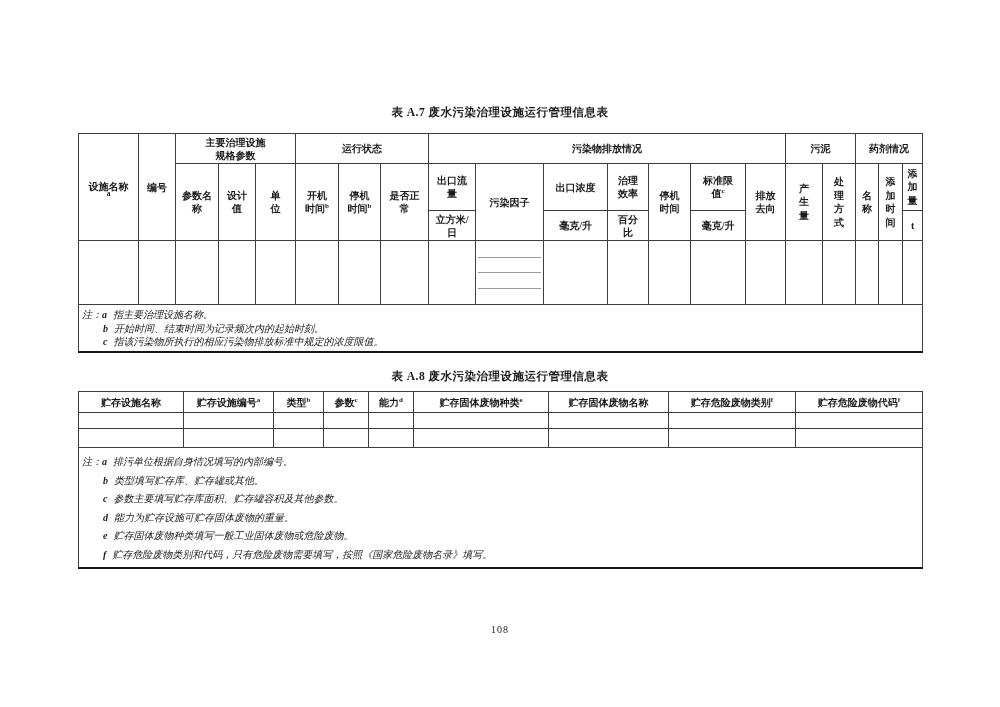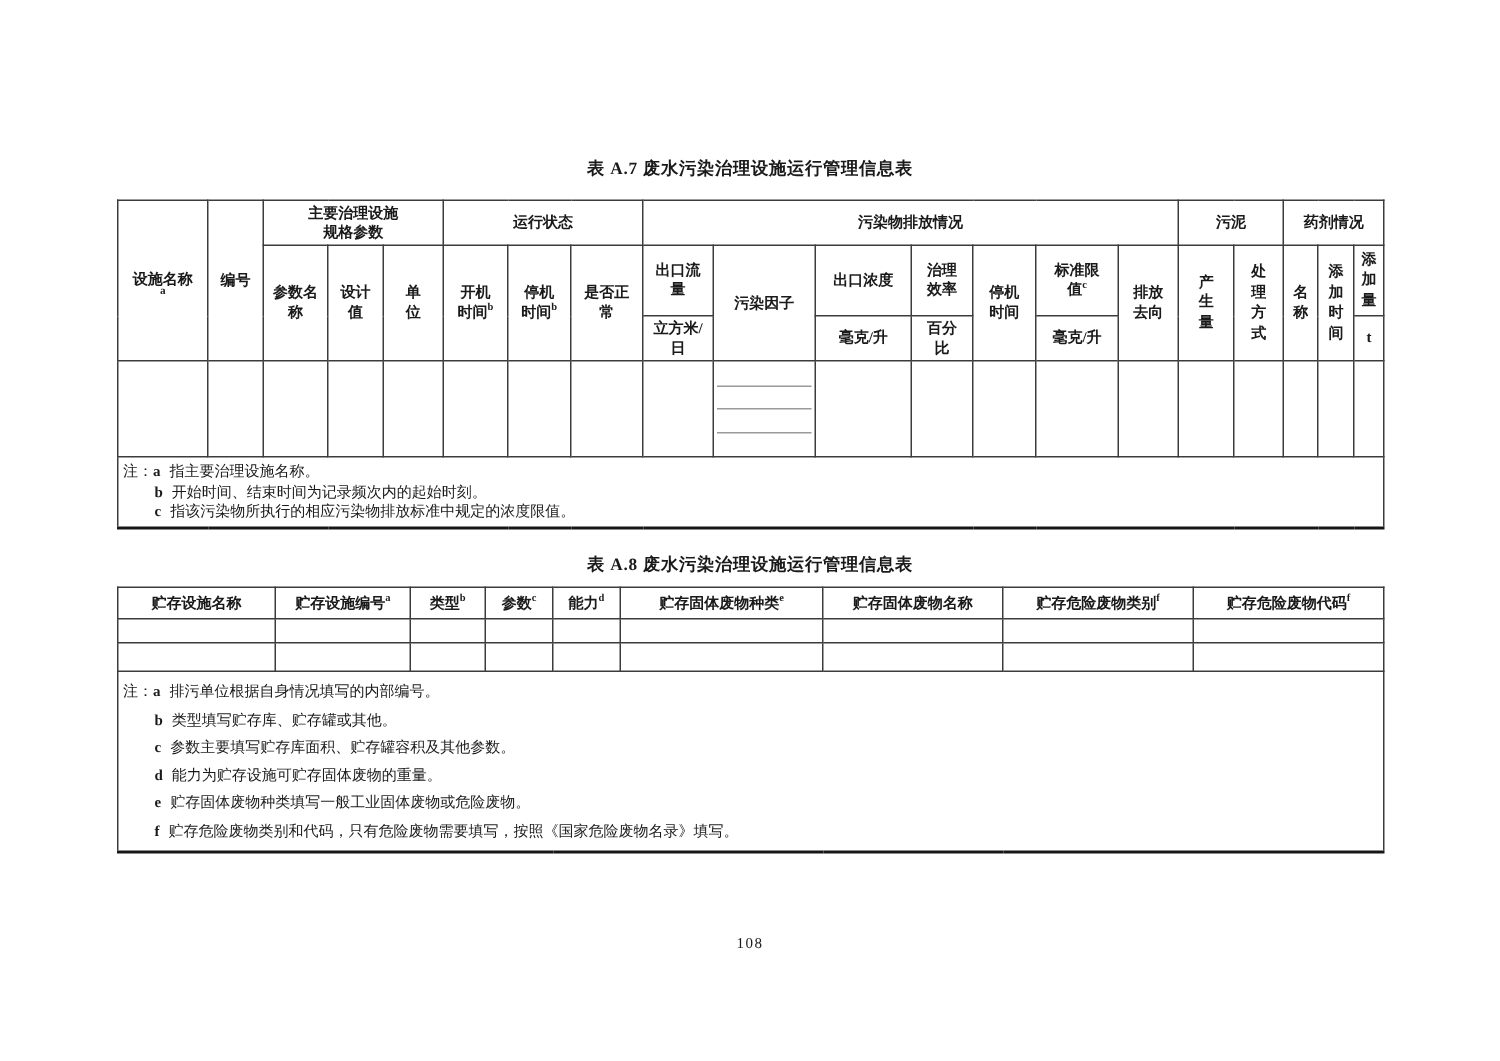--- a/index.html
+++ b/index.html
@@ -27,21 +27,21 @@
   .mw1 { max-width:1.3em; }
   .mw2 { max-width:2.3em; }
   .mw2s { max-width:2.7em; }
   .mw3 { max-width:3.5em; }
   .mw6 { max-width:6.5em; }
   .vt { display:inline-block; width:1.1em; word-break:break-all; line-height:1.35; vertical-align:middle; }
   .pz-cell { padding:0; vertical-align:top; }
   .pz-wrap { display:flex; flex-direction:column; height:61px; }
   .pz-wrap .sub { flex:1; border-bottom:1px solid #9a9a9a; }
   .pz-wrap .sub:last-child { border-bottom:none; }
-  td.notes-cell { text-align:left; vertical-align:top; padding:3px 4px 2px 3px; }
+  td.notes-cell { text-align:left; vertical-align:top; padding:3px 4px 2px 3px;font-style:italic; }
   .thickb { border-bottom:2.5px solid #161616 !important; }
   .note-line { white-space:nowrap; }
   .n7 .note-line { line-height:13.6px; font-size:10px; }
   .n8 .note-line { line-height:18.6px; font-size:10px; }
   .n8 { padding-top:5px !important;margin-left:11px; }
   .note-cont { margin-left:21px; }
   .nkey { font-weight:bold; margin-right:6px; font-size:10px; }
   .pageno {
     position:absolute; left:0; width:1000px; text-align:center;
     font-size:10px; letter-spacing:1px;

